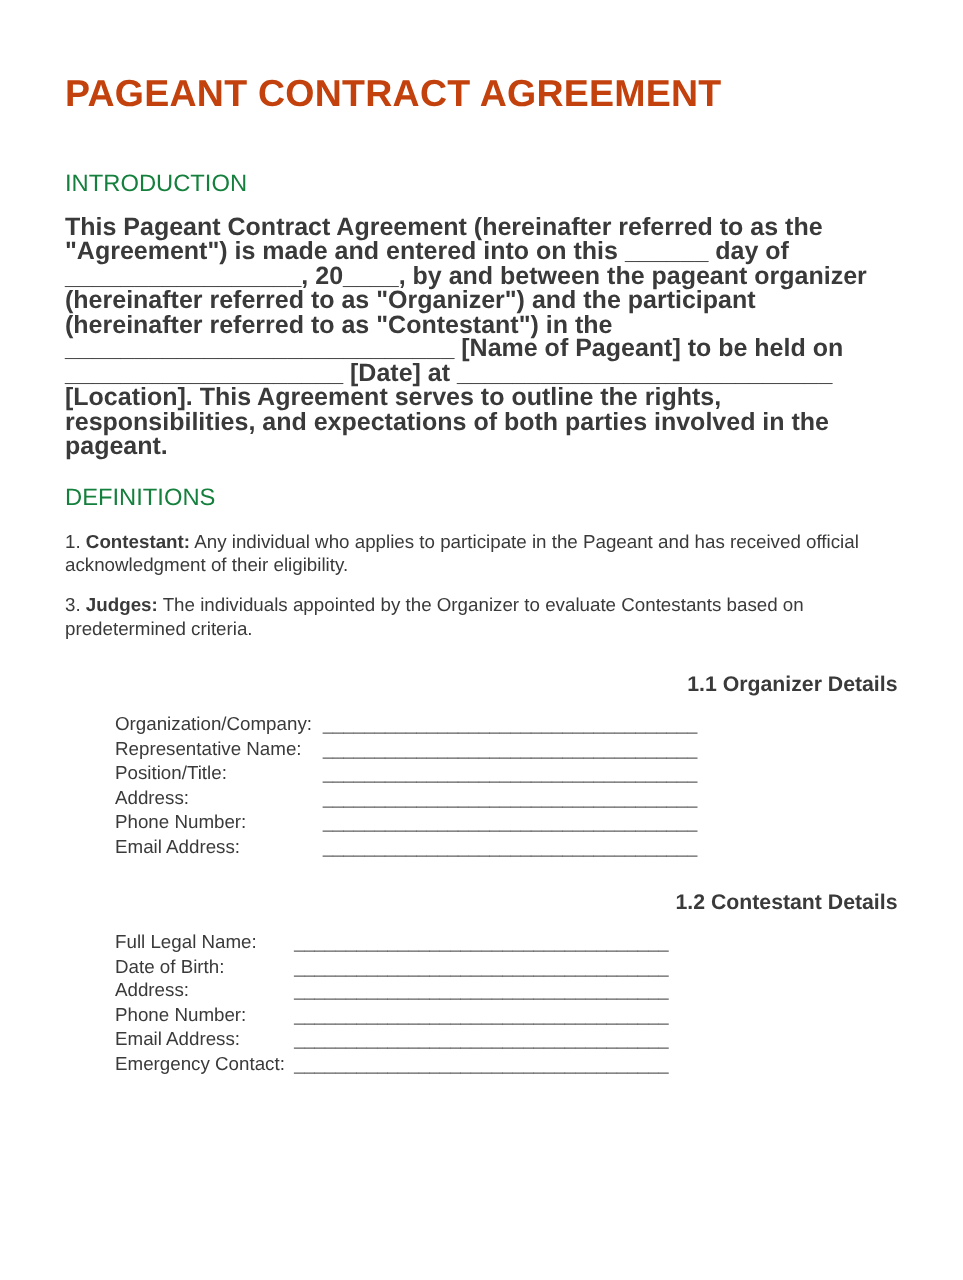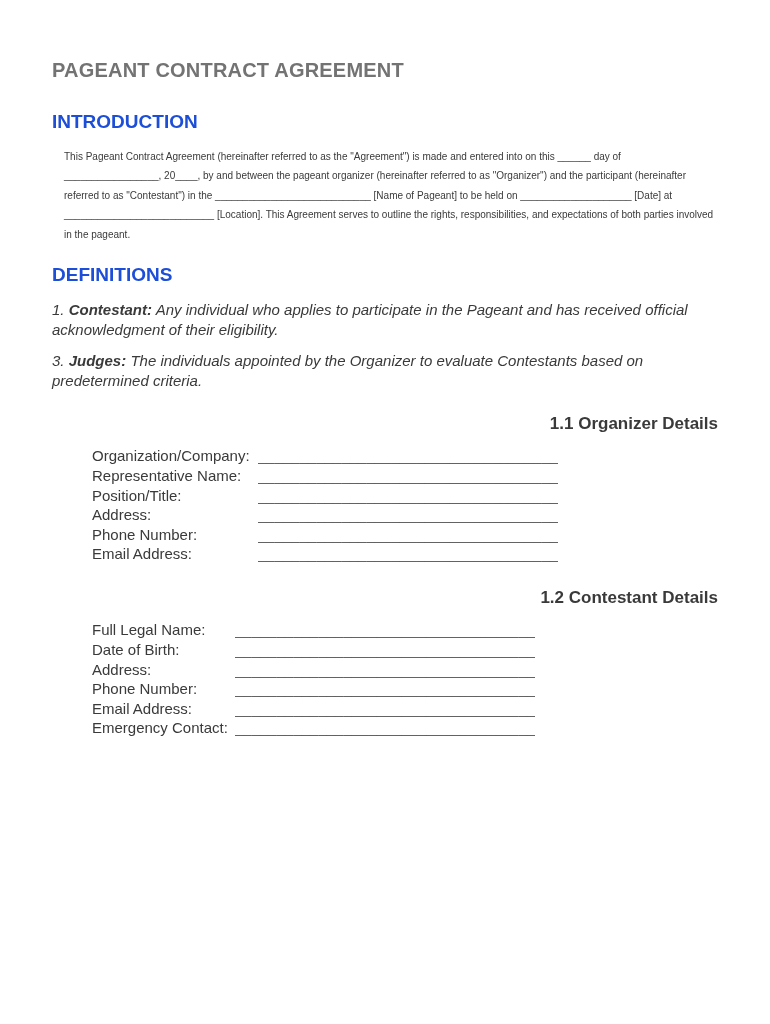--- a/index.html
+++ b/index.html
@@ -15,61 +15,61 @@
     color: #3a3a3a;
   }
   .page {
     box-sizing: border-box;
     width: 770px;
     height: 1024px;
     padding: 58px 52px 0 52px;
     background: #ffffff;
   }
   h1.doc-title {
-    font-size: 20px;
+    font-size: 30px;
     line-height: 1.2;
     font-weight: bold;
-    margin: 0 0 29px 0;
-    color: #737373;
+    margin: 0 0 43px 0;
+    color: #c2410c;
     letter-spacing: 0.2px;
   }
   h2.sec-heading {
     font-size: 19px;
     line-height: 1.2;
-    font-weight: bold;
+    font-weight: normal;
     margin: 20px 0 13px 0;
-    color: #1d4ed8;
+    color: #15803d;
   }
   h2.num-heading {
     font-size: 20px;
     line-height: 1.2;
     font-weight: bold;
     margin: 24px 0 13px 0;
     color: #3a3a3a;
   }
   h3.sub-heading {
     font-size: 17px;
     line-height: 1.2;
     font-weight: bold;
     margin: 24px 0 12px 0;
     color: #3a3a3a;
     text-align: right;
   }
   p.body-text {
-    font-size: 10px;
+    font-size: 20px;
     line-height: 19.5px;
-    margin: 0 0 12px 12px;
+    margin: 0 0 12px 0;
     color: #3a3a3a;
+    font-weight: bold;
   }
   p.def-item {
     font-size: 15px;
     line-height: 19.5px;
     margin: 0 0 12px 0;
     color: #3a3a3a;
-    font-style: italic;
   }
   .fields {
     margin: 0 0 4px 0;
   }
   .field-row {
     display: flex;
     font-size: 15px;
     line-height: 19.6px;
     color: #3a3a3a;
     margin-left: 40px;

